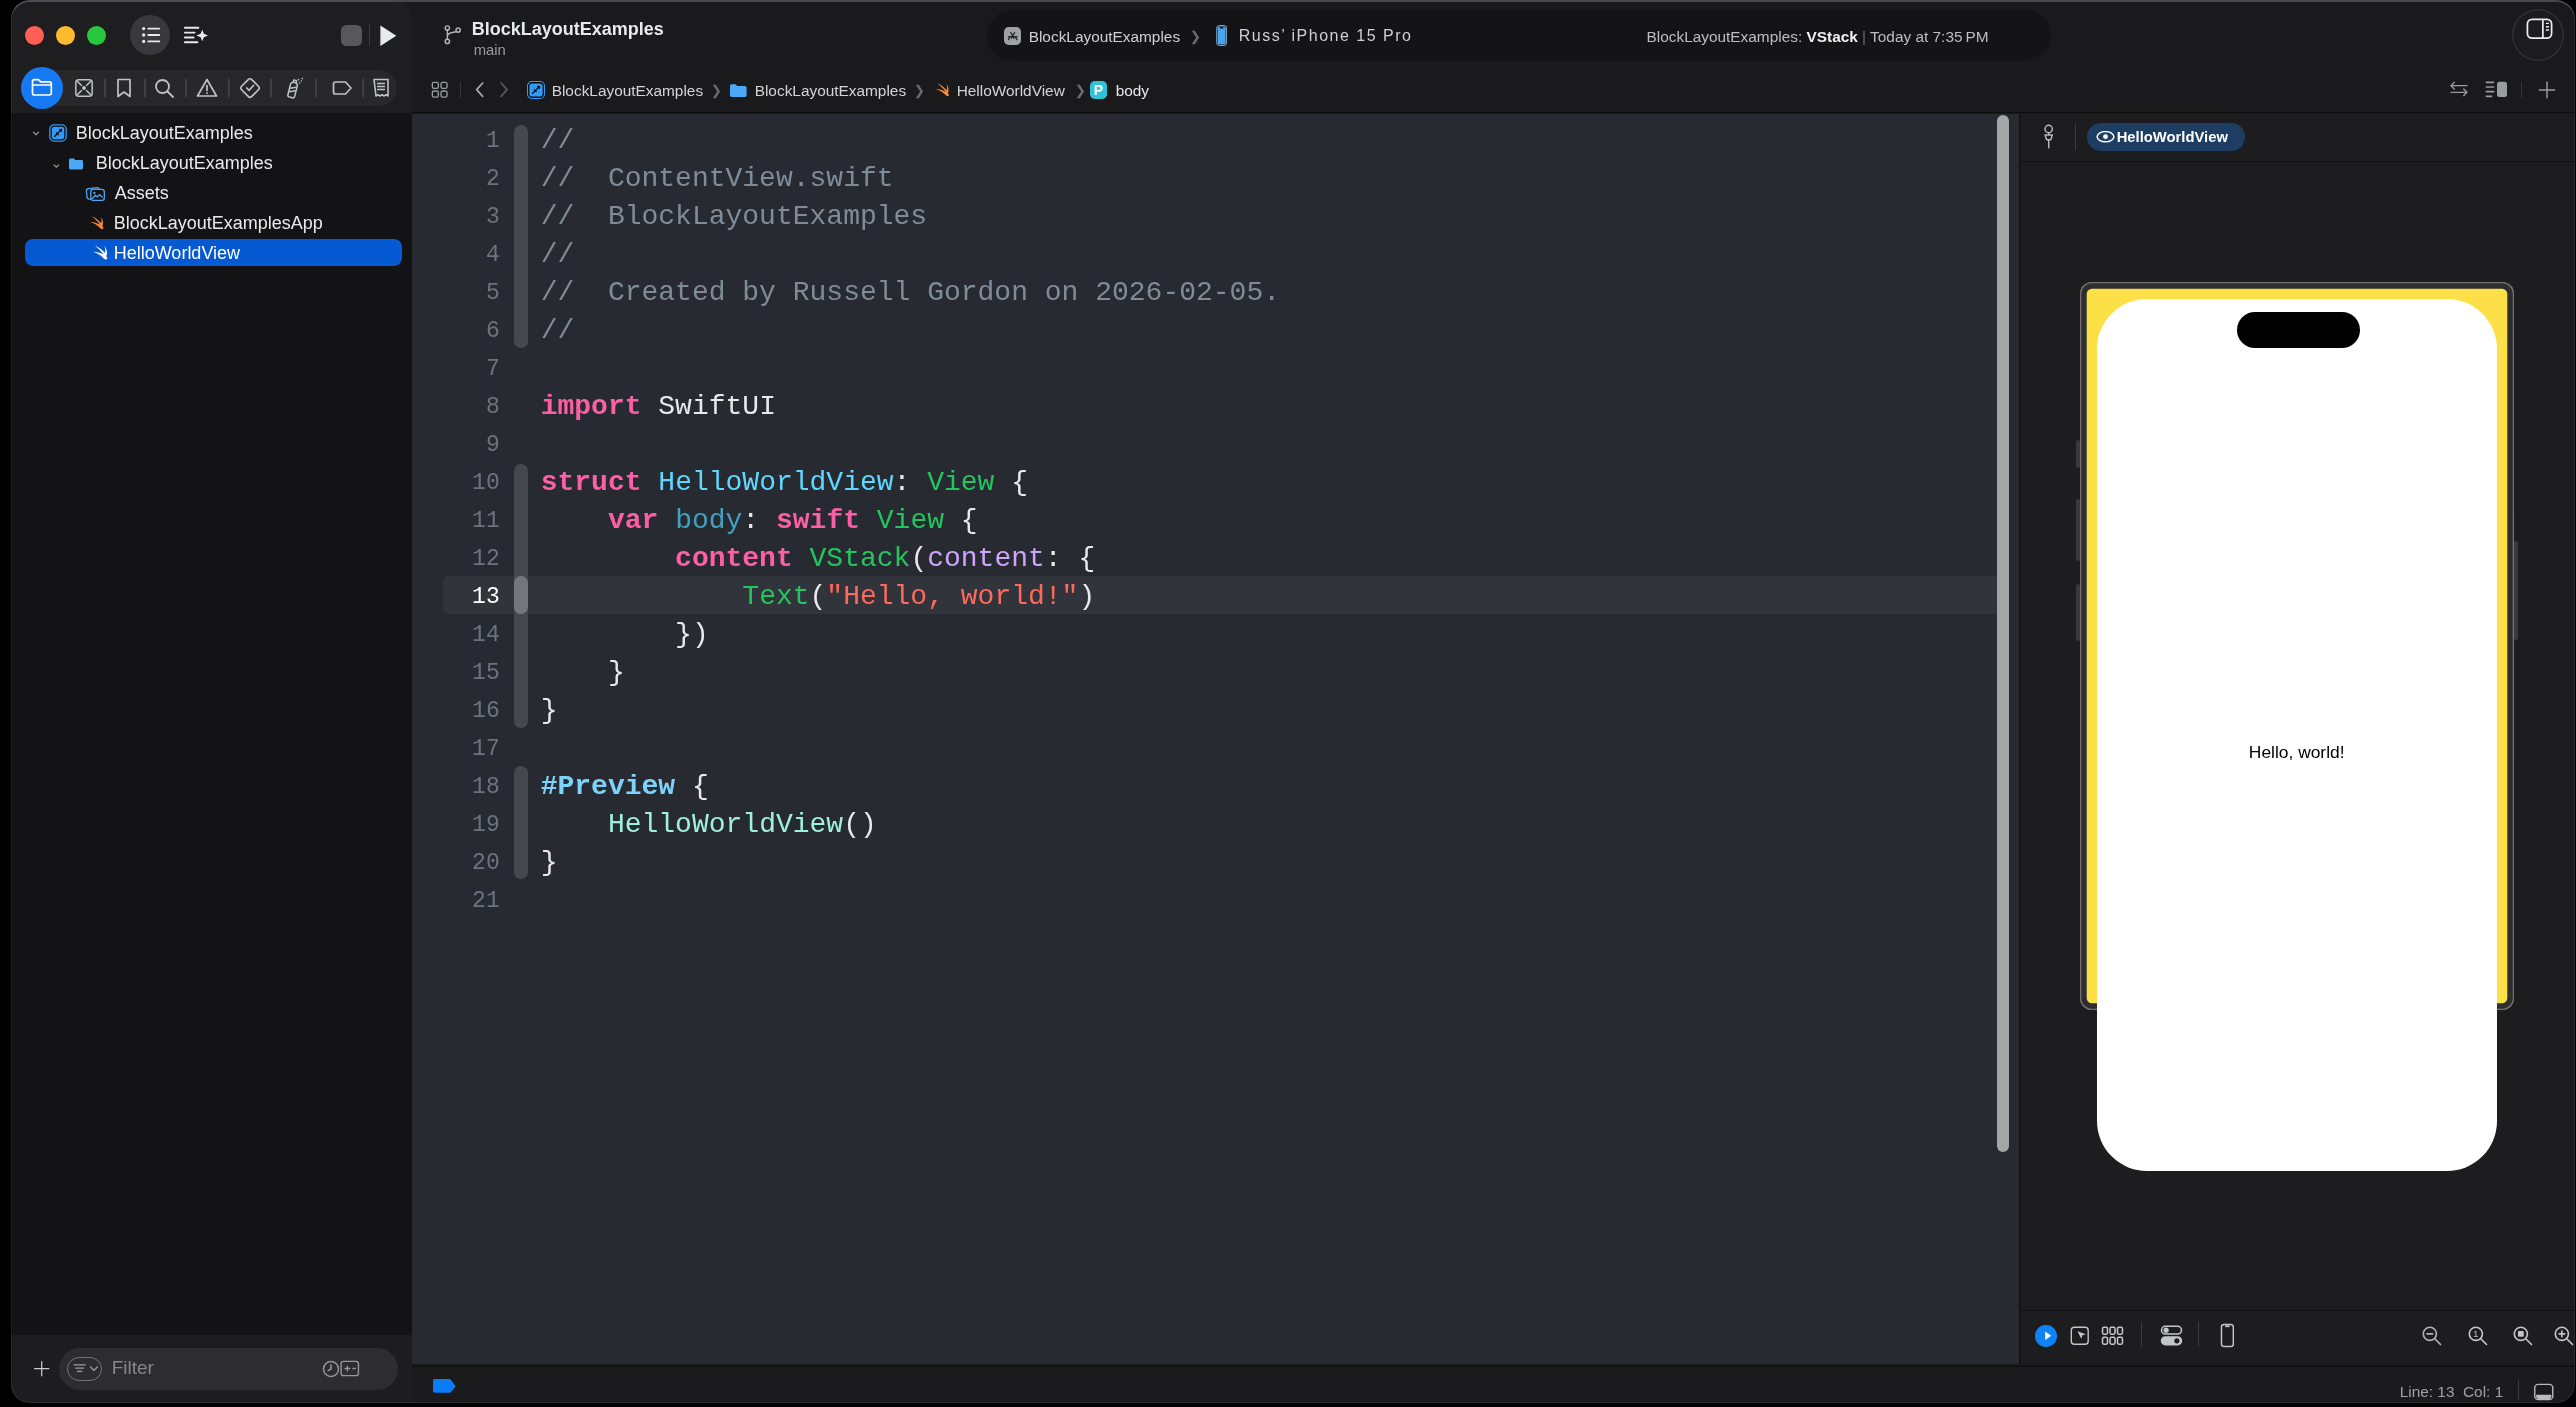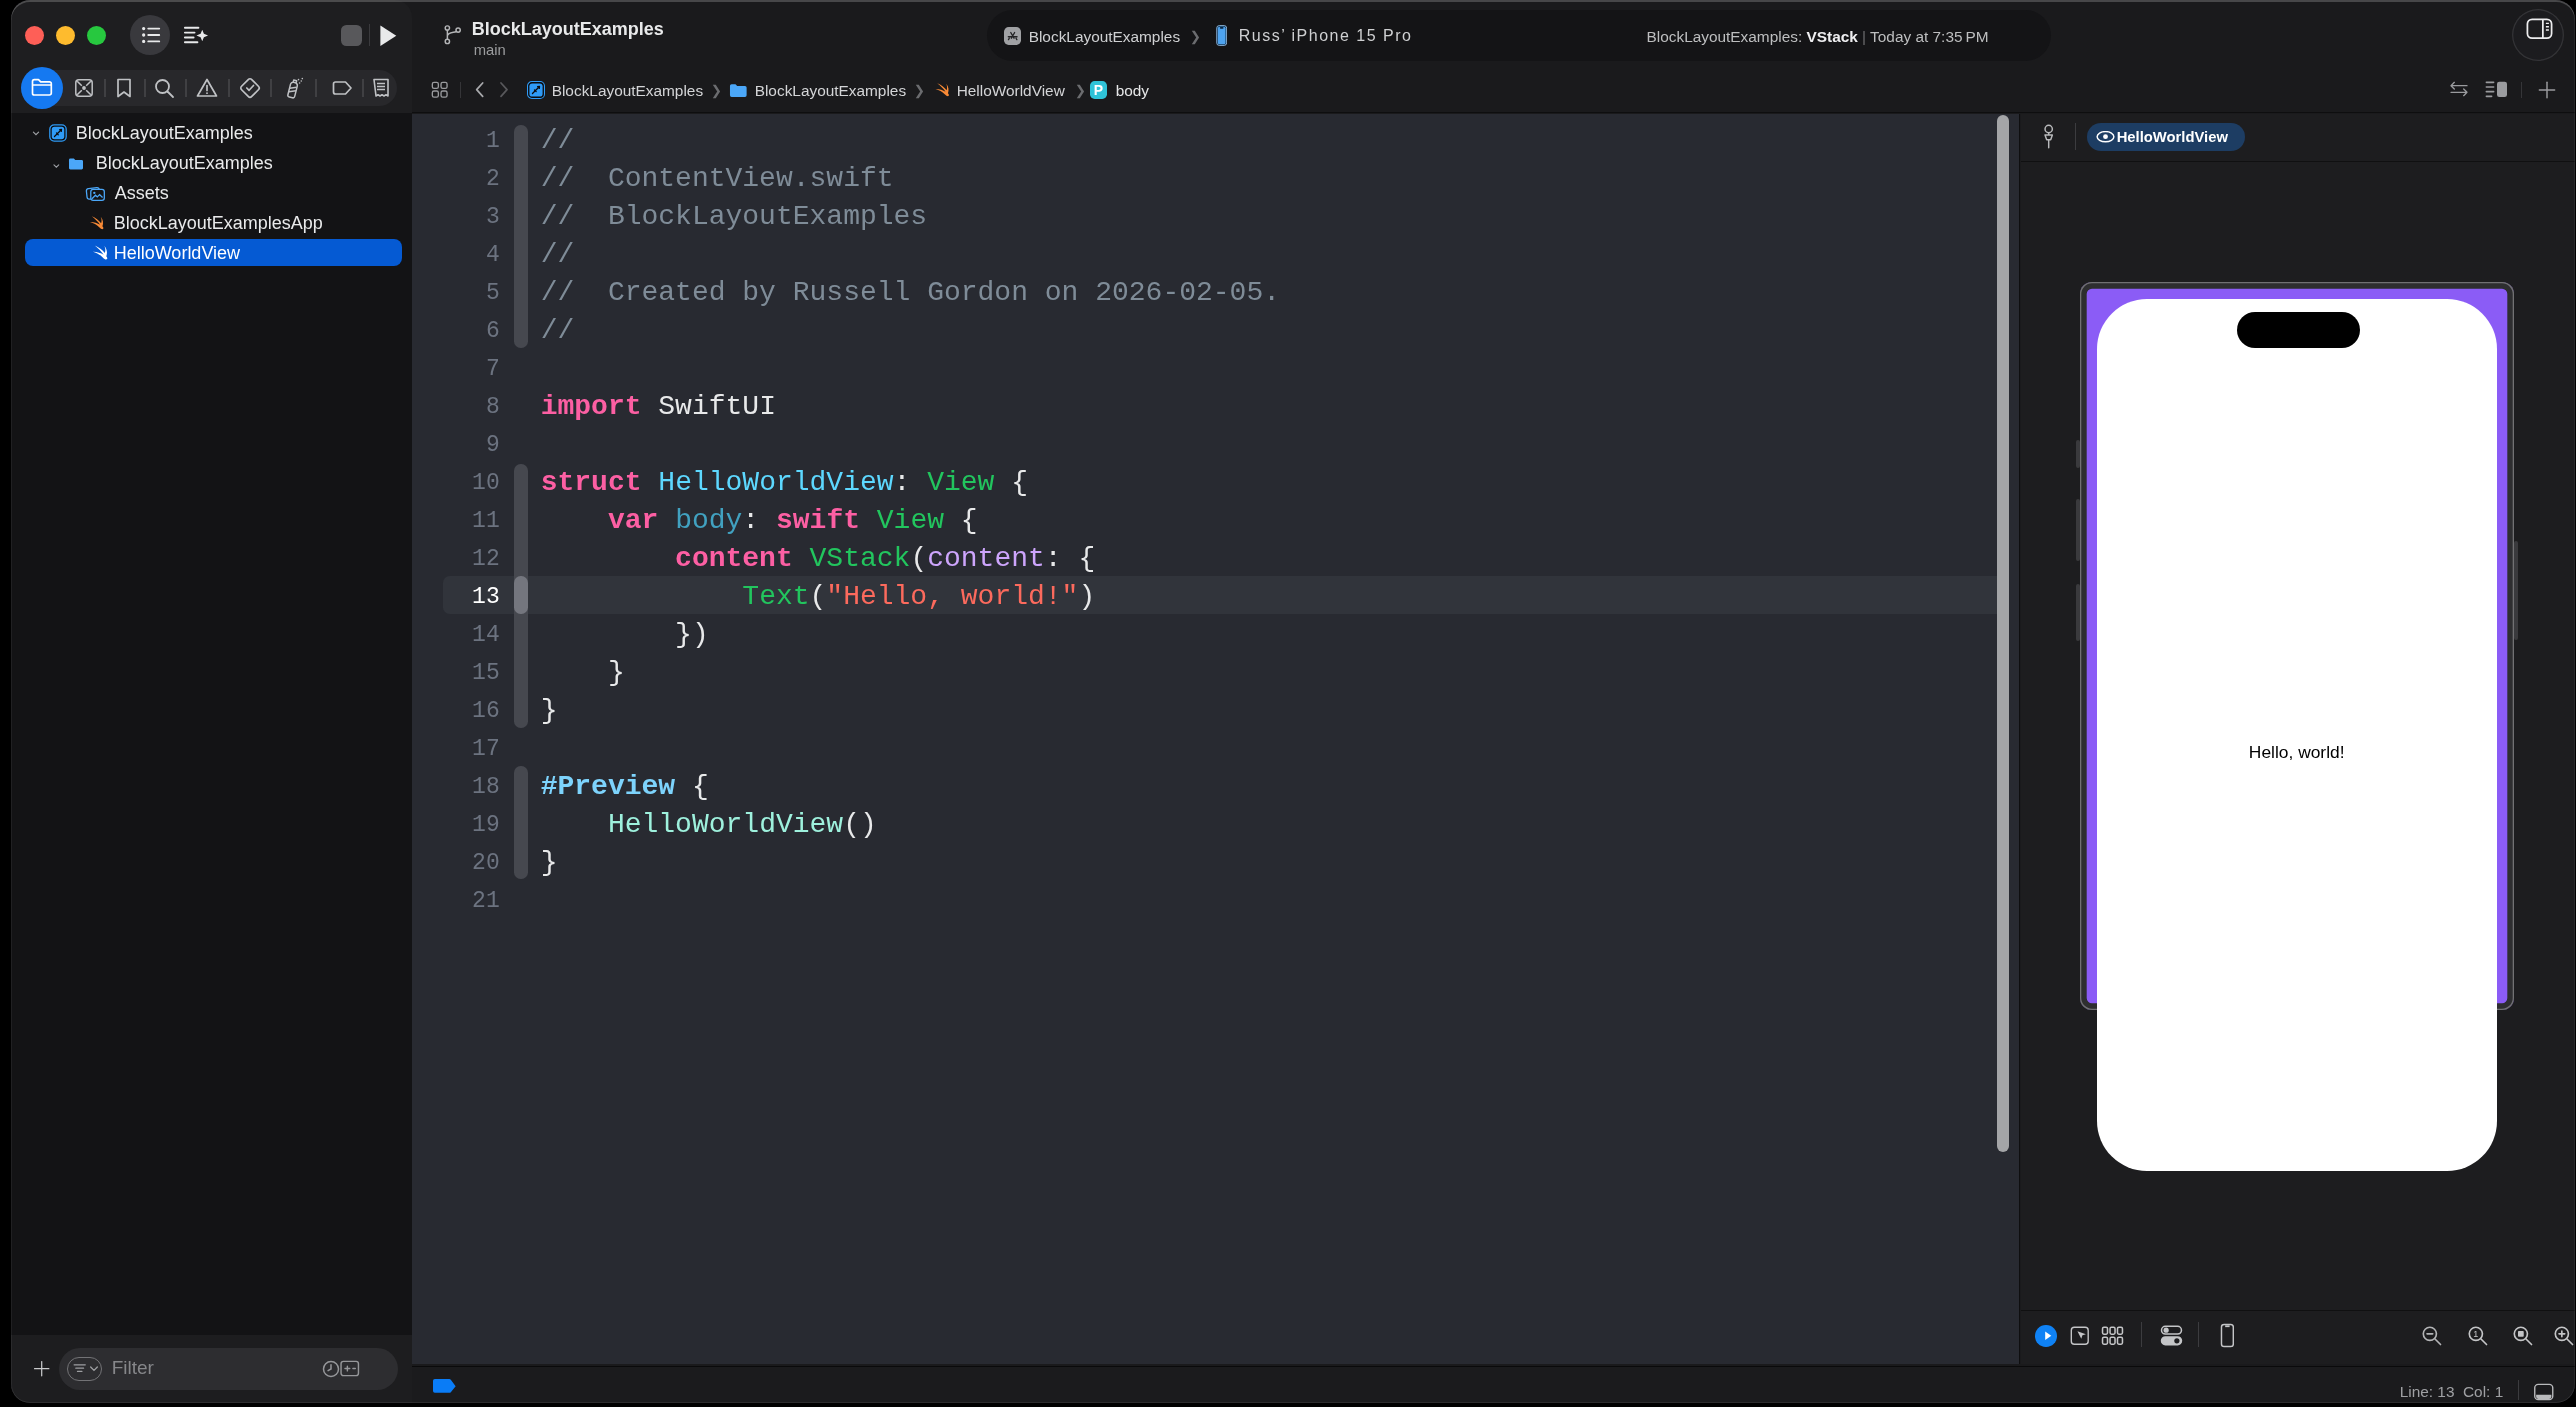--- a/index.html
+++ b/index.html
@@ -51,21 +51,21 @@
     font-size:28px; line-height:38px; color:#e8e9ea; }
   .cbar { position:absolute; left:102px; width:14px; border-radius:6.7px; background:#46484f; }
   #curline { position:absolute; left:31px; top:462px; width:1566px; height:38px; background:#31343b; border-radius:6.7px 0 0 6.7px; }
   #scrollbar { position:absolute; left:1585px; top:1.3px; width:12px; height:1037px; border-radius:6px; background:#a4a5a7; }
   .c-com { color:#7f8c98; } .c-kw { color:#fc5fa3; font-weight:bold; } .c-typ { color:#22c55e; }
   .c-dec { color:#5dd8ff; } .c-bod { color:#41a1c0; } .c-str { color:#fc6a5d; }
   .c-mac { color:#7dd3fc; font-weight:bold; } .c-min { color:#9ef1dd; } .c-arg { color:#cda5fc;text-align:right; }
   
   #prevtabs { position:absolute; left:0; top:0; width:554px; height:48px; border-bottom:1.3px solid #101011; }
   #prevpill { position:absolute; left:66px; top:8.7px; width:158px; height:28px; border-radius:14px; background:#1d3d63; color:#fff; font-size:14.8px; }
-  #phone { position:absolute; left:59px; top:168px; width:434px; height:728px; border-radius:12px; background:#8b5cf6; box-shadow: inset 0 0 0 1.3px #717173, inset 0 0 0 6.7px #2e2e30; }
+  #phone { position:absolute; left:59px; top:168px; width:434px; height:728px; border-radius:12px; background:#fde047; box-shadow: inset 0 0 0 1.3px #717173, inset 0 0 0 6.7px #2e2e30; }
   #screen { position:absolute; left:17px; top:17px; width:400px; height:872px; border-radius:50px; background:#fff; }
   #island { position:absolute; left:140px; top:13.4px; width:123px; height:36px; border-radius:18px; background:#000; }
   .sbtn { position:absolute; width:4px; border-radius:2px; background:#3a3a3d; }
   #prevbar { position:absolute; left:0; top:1196px; width:554px; height:48px; border-top:1.3px solid #101011; }
   
   .ic { position:absolute; }
   .ic svg { display:block; width:100%; height:100%; }
 </style>
 </head>
 <body>

